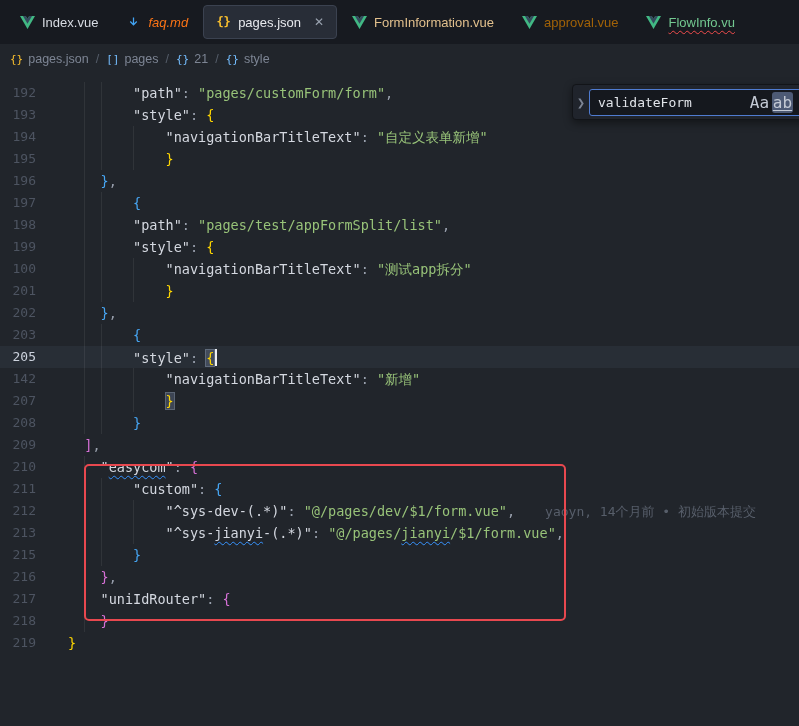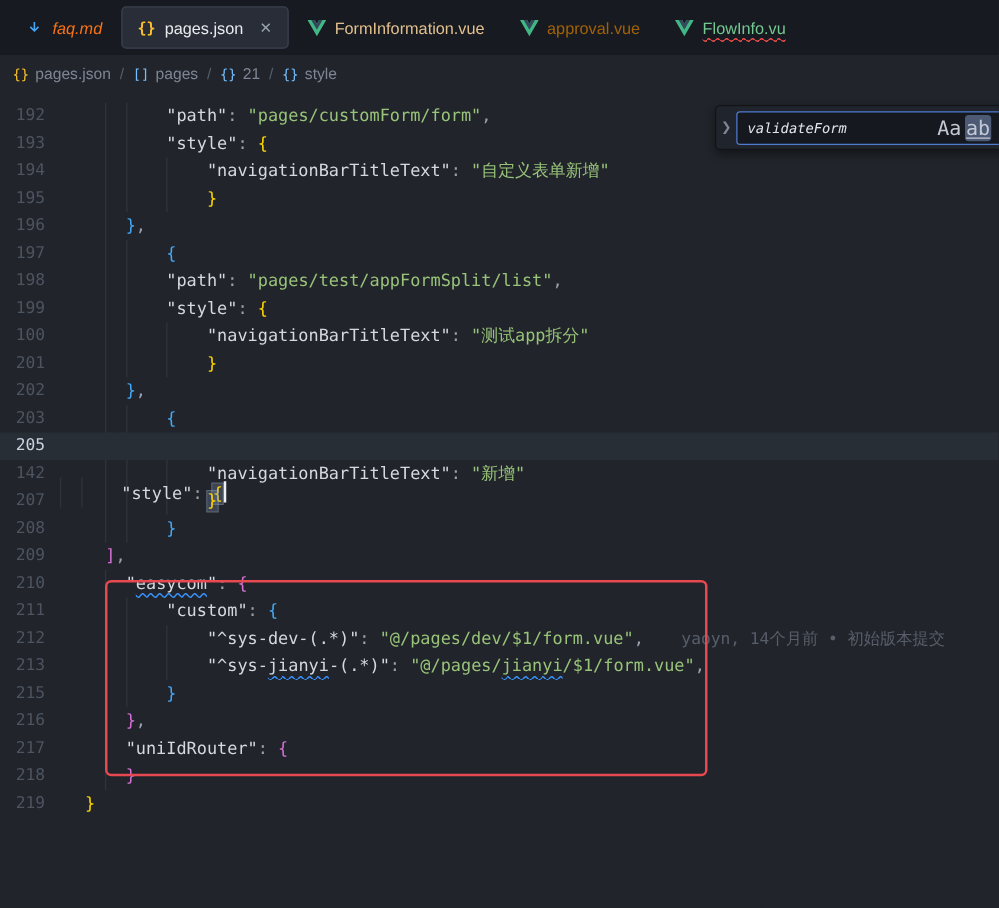--- a/index.html
+++ b/index.html
@@ -21,21 +21,21 @@
   
   .breadcrumb{height:30px;display:flex;align-items:center;gap:7px;padding-left:10px;font-size:12.5px;color:#7d8594;background:#21252b;}
   .crumb{display:flex;align-items:center;gap:5px;cursor:pointer;}
   .crumb-icon{font-family:"DejaVu Sans Mono",monospace;font-size:11px;color:#75beff;}
   .crumb-icon.braces-yellow{color:#fbc02d;}
   .crumb-sep{color:#565e6a;}
   
   .editor{position:absolute;top:74px;left:0;right:0;bottom:0;background:#21252b;}
   #lines{padding-top:8px;font-family:"DejaVu Sans Mono",monospace;font-size:13.5px;line-height:22px;}
   .code-row{display:flex;height:22px;position:relative;}
-  .code-row.current{background:rgba(130,150,190,0.08);flex-direction:column;}
+  .code-row.current{background:rgba(130,150,190,0.08);}
   .ln{flex:0 0 36px;width:36px;text-align:right;color:#4d5461;font-size:13px;font-family:"DejaVu Sans Mono",monospace;user-select:none;}
   .current .ln{color:#ccd2dd;}
   .lc{white-space:pre;padding-left:32px;position:relative;color:#abb2bf;}
   .guide{position:absolute;top:0;bottom:0;width:1px;background:rgba(255,255,255,0.07);}
   .tk-key{color:#d4d8e0;}
   .tk-keyq{color:#d4d8e0;text-decoration:underline wavy #3794ff 1px;text-underline-offset:3px;text-decoration-skip-ink:none;}
   .tk-str{color:#98c379;}
   .tk-strq{color:#98c379;text-decoration:underline wavy #3794ff 1px;text-underline-offset:3px;text-decoration-skip-ink:none;}
   .tk-pun{color:#9aa1ae;}
   .tk-b1{color:#ffd700;}
@@ -43,31 +43,40 @@
   .tk-b3{color:#47a7f5;}
   .tk-m1{color:#ffd700;background:rgba(115,130,160,0.35);outline:1px solid rgba(150,165,190,0.5);}
   .tk-cursor{display:inline-block;width:1.5px;height:17px;background:#eceff4;transform:translateY(3px);margin-left:1px;}
   .tk-blame{color:#575e6a;margin-left:30px;font-size:13px;}
   
   .annotation{position:absolute;left:84px;top:390px;width:478px;height:153px;border:2px solid #e8484f;border-radius:5px;pointer-events:none;z-index:5;}
   
   .find-widget{position:absolute;top:10px;left:572px;width:252px;height:34px;background:#20242c;border:1px solid #121418;border-radius:4px;box-shadow:0 3px 8px rgba(0,0,0,0.45);display:flex;align-items:center;z-index:10;}
   .find-chevron{width:16px;text-align:center;color:#7d8594;font-size:10px;cursor:pointer;}
   .find-input{flex:1;height:25px;margin-right:4px;background:#15181e;border:1px solid #4f7bd0;border-radius:3px;display:flex;align-items:center;padding:0 4px 0 8px;gap:2px;}
-  .find-query{flex:1;font-family:"DejaVu Sans Mono",monospace;font-size:11px;color:#e2e5ea;font-style:italic;}
+  .find-query{flex:1;font-family:"DejaVu Sans Mono",monospace;font-size:13px;color:#e2e5ea;}
   .find-opt{flex:0 0 21px;width:21px;height:21px;border-radius:3px;display:flex;align-items:center;justify-content:center;color:#c3c9d4;font-size:16px;font-family:"DejaVu Sans Mono",monospace;cursor:pointer;}
   .find-opt.active{background:#4d5a75;text-decoration:underline;text-underline-offset:2px;}
 </style>
 </head>
 <body>
 
 <div class="app">
   <div class="tabbar" id="tabbar">
       <div class="tab">
         <span class="tab-icon">
+          <svg width="15" height="15" viewBox="0 0 256 221">
+            <path fill="#41B883" d="M204.8 0H256L128 220.8 0 0h97.92L128 52.48 157.44 0z"></path>
+            <path fill="#35495E" d="M50.56 0 128 133.12 204.8 0h-47.36L128 52.48 97.92 0z"></path>
+          </svg>
+        </span>
+        <span class="tab-label" style="color: rgb(216, 220, 227);">Index.vue</span>
+      </div>
+      <div class="tab">
+        <span class="tab-icon">
           <svg width="15" height="15" viewBox="0 0 24 24">
             <path fill="#42a5f5" d="M11 4h2v9.2l3.5-3.5 1.4 1.4L12 17 6.1 11.1l1.4-1.4L11 13.2V4z"></path>
           </svg>
         </span>
         <span class="tab-label" style="color: #f97316; font-style: italic; text-align: center;">faq.md</span>
       </div>
       <div class="tab active">
         <span class="tab-icon">
           <span class="json-braces">{}</span>
         </span>

